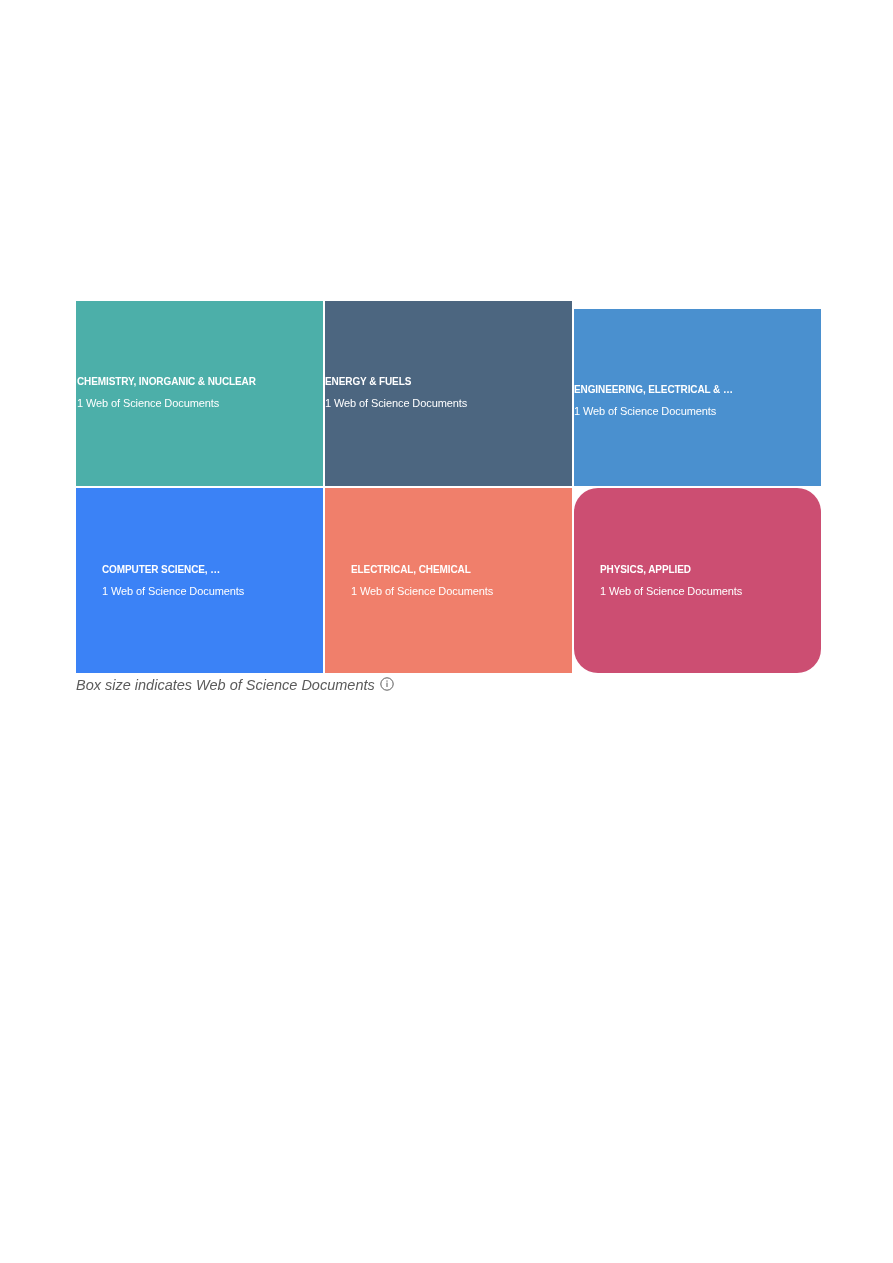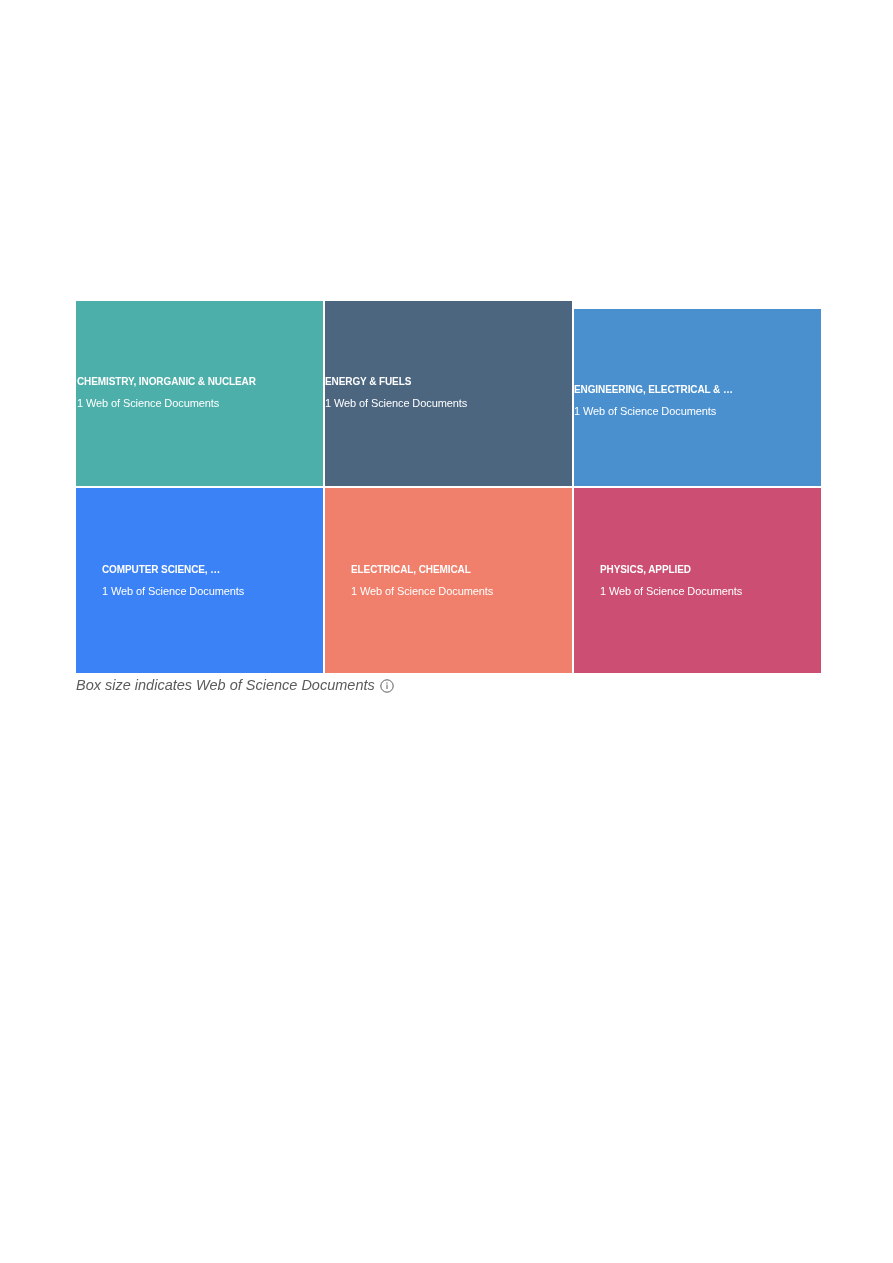--- a/index.html
+++ b/index.html
@@ -77,21 +77,21 @@
 
   
   .tile-overflow .tile-text { padding-left: 1px; }
 
   
   .caption {
     position: absolute;
     left: 76px;
     top: 677px;
     display: flex;
-    align-items: flex-end;
+    align-items: flex-start;
     gap: 5px;
     font-family: "Liberation Sans", sans-serif;
     font-style: italic;
     font-size: 14.5px;
     color: #5b5b5b;
     white-space: nowrap;
   }
 
   .info-icon {
     display: inline-flex;
@@ -128,21 +128,21 @@
     <div class="tile row2" style="background-color: #3b82f6;">
       <div class="tile-text tile-label">COMPUTER SCIENCE, …</div>
       <div class="tile-text tile-value">1 Web of Science Documents</div>
     </div>
 
     <div class="tile row2" style="background-color: rgb(240, 127, 107);">
       <div class="tile-text tile-label">ELECTRICAL, CHEMICAL</div>
       <div class="tile-text tile-value">1 Web of Science Documents</div>
     </div>
 
-    <div class="tile row2" style="background-color: rgb(204, 78, 114);">
+    <div class="tile row2" style="background-color: rgb(204, 78, 114); border-radius: 24px;">
       <div class="tile-text tile-label">PHYSICS, APPLIED</div>
       <div class="tile-text tile-value">1 Web of Science Documents</div>
     </div>
 
   </div>
 
   <div class="caption">
     <span>Box size indicates Web of Science Documents</span>
     <span class="info-icon">
       <svg width="14" height="14" viewBox="0 0 14 14" aria-hidden="true">

